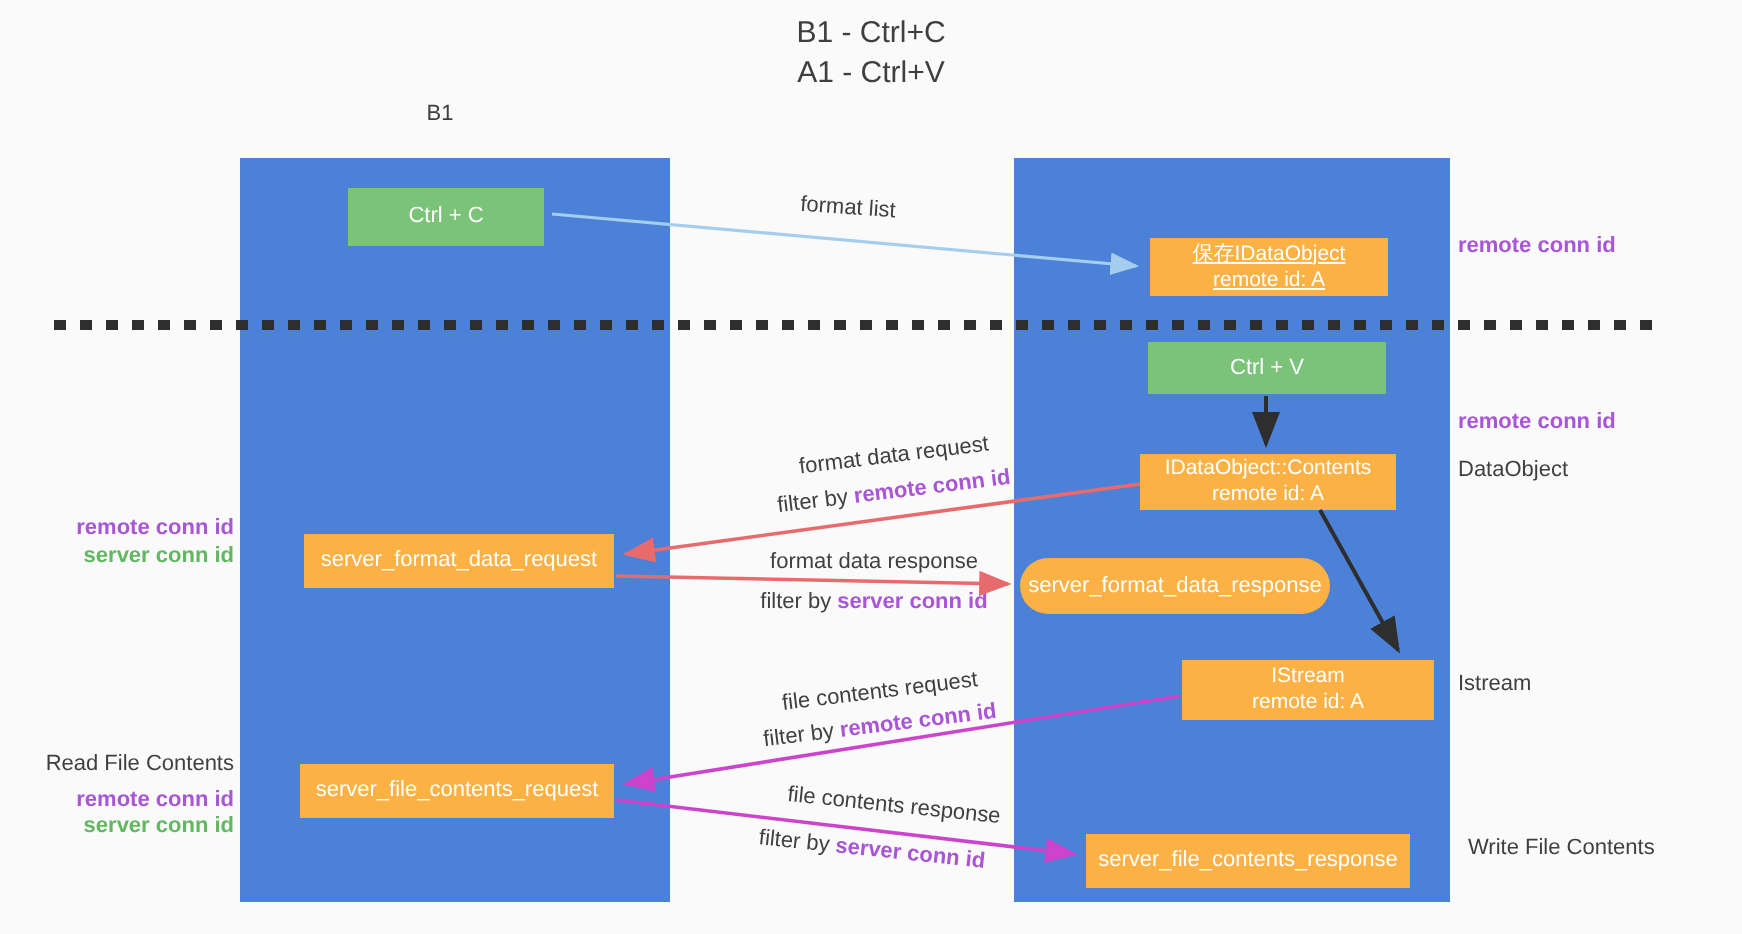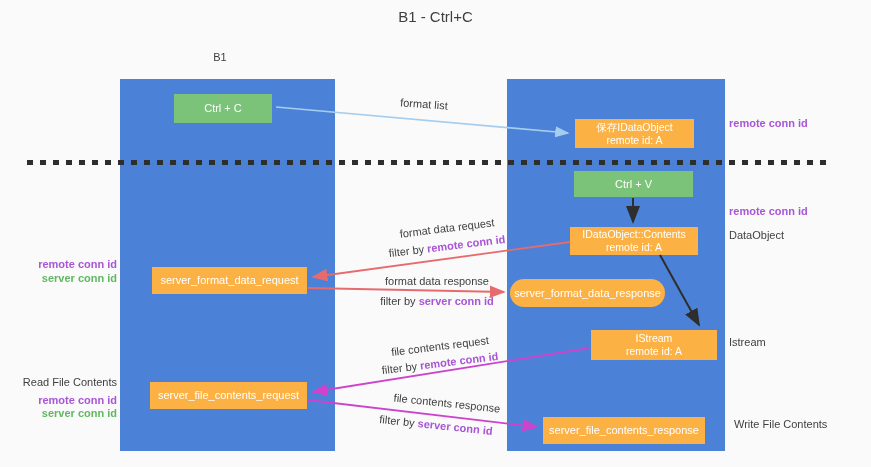--- a/index.html
+++ b/index.html
@@ -40,20 +40,21 @@
   .tilt-sm{transform:translate(-50%,-50%) rotate(4deg);}
   svg.arrows{position:absolute;left:0;top:0;z-index:5;pointer-events:none;}
 </style>
 </head>
 <body>
 
 <div class="canvas">
 
   <div class="title">
     <div>B1 - Ctrl+C</div>
+    <div>A1 - Ctrl+V</div>
   </div>
 
   <div class="col-header" style="left:120px;top:51px;">
     <div>B1</div>
   </div>
   <div class="col-header" style="left:516px;top:63px;margin-top:16px;">
     <div>A1</div>
   </div>
 
   <div class="lifeline left"></div>
@@ -82,21 +83,21 @@
     <line x1="570" y1="242" x2="313" y2="277" style="stroke:var(--arrow-red)" stroke-width="1.8" marker-end="url(#m-red)"></line>
     <line x1="308" y1="288" x2="504" y2="292" style="stroke:var(--arrow-red)" stroke-width="1.8" marker-end="url(#m-red)"></line>
     <line x1="590" y1="348" x2="313" y2="392" style="stroke:var(--arrow-magenta)" stroke-width="1.8" marker-end="url(#m-mag)"></line>
     <line x1="308" y1="400" x2="537" y2="427" style="stroke:var(--arrow-magenta)" stroke-width="1.8" marker-end="url(#m-mag)"></line>
   </svg>
 
   <div class="box green" style="left:174px;top:94px;width:98px;height:29px;">
     <div>Ctrl + C</div>
   </div>
 
-  <div class="box orange two" style="left:575px;top:119px;width:119px;height:29px;">
+  <div class="box orange two" style="left:575px;top:119px;width:119px;height:29px;text-decoration:underline;">
     <div>保存IDataObject</div>
     <div>remote id: A</div>
   </div>
 
   <div class="box green" style="left:574px;top:171px;width:119px;height:26px;">
     <div>Ctrl + V</div>
   </div>
 
   <div class="box orange two" style="left:570px;top:227px;width:128px;height:28px;">
     <div>IDataObject::Contents</div>

